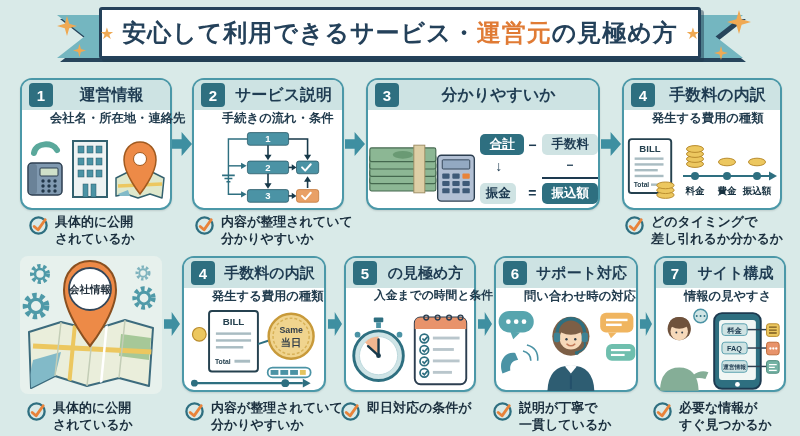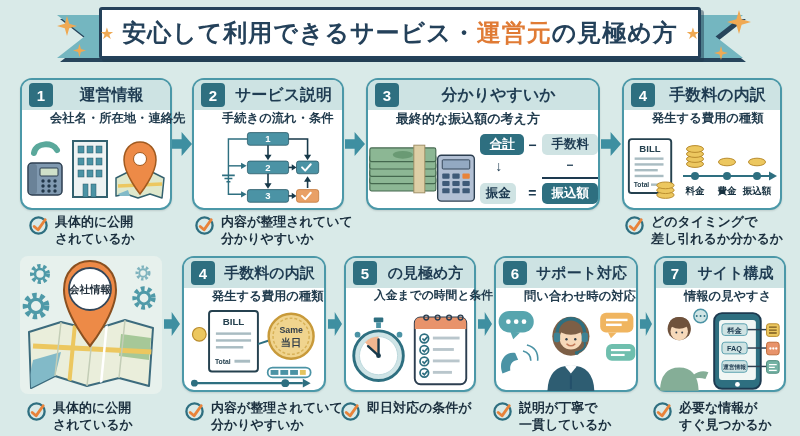--- a/index.html
+++ b/index.html
@@ -168,21 +168,20 @@
     </div>
   </div>
 
   <div class="arrow" style="left:345px;top:129px;width:20px;height:30px;"></div>
 
   <div class="card wide" style="left:366px;width:234px;">
     <div class="card-head">
       <div class="num">3</div>
       <div class="card-title">分かりやすいか</div>
     </div>
-    <div class="card-sub">最終的な振込額の考え方</div>
     <div class="card-body">
       <svg width="112" height="74" viewBox="0 0 118 74">
         <g stroke="#44684e" stroke-width="1.2">
           <rect x="2" y="46" width="72" height="15" rx="2" fill="#8cb794"></rect>
           <rect x="2" y="38" width="72" height="15" rx="2" fill="#8cb794"></rect>
           <rect x="2" y="30" width="72" height="15" rx="2" fill="#8cb794"></rect>
           <rect x="2" y="22" width="72" height="15" rx="2" fill="#8cb794"></rect>
           <rect x="2" y="14" width="72" height="15" rx="2" fill="#8cb794"></rect>
         </g>
         <ellipse cx="38" cy="21.5" rx="11" ry="4.2" fill="#6a9a74"></ellipse>

